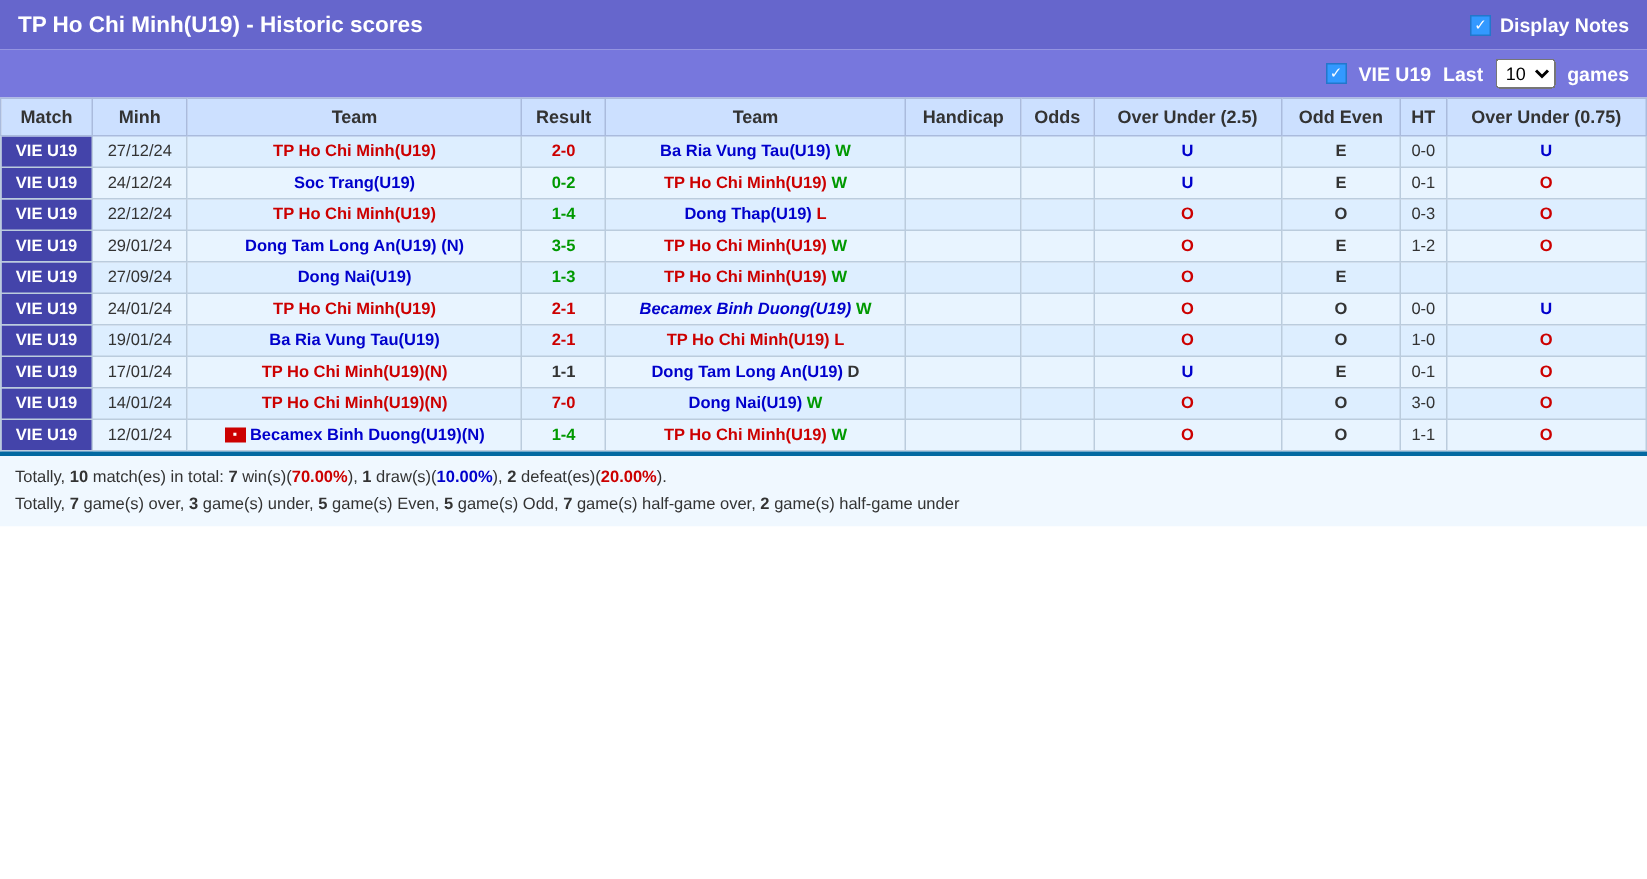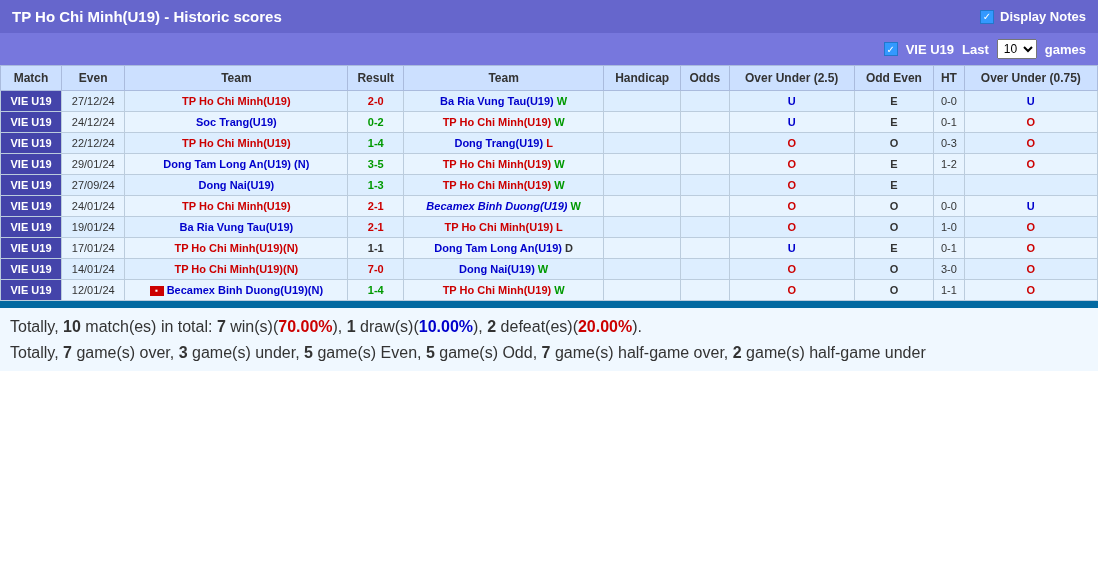--- a/index.html
+++ b/index.html
@@ -66,24 +66,24 @@
     tbody td {
       border: 1px solid #bbccdd;
       padding: 4px 4px;
       text-align: center;
       font-size: 11px;
       color: #333;
     }
 
     .summary-bar {
       padding: 6px 10px;
-      font-size: 16px;
+      font-size: 11px;
       color: #333;
       background: #f0f8ff;
-      border-top: 7px solid #0369a1;
+      border-top: 3px solid #0369a1;
     }
     .summary-bar p { line-height: 1.6; }
     .bold { font-weight: bold; }
     .red { color: #cc0000; font-weight: bold; }
     .blue { color: #0000cc; font-weight: bold; }
   </style>
 </head>
 <body>
 
 <div class="header">
@@ -105,21 +105,21 @@
     <option>20</option>
     <option>All</option>
   </select>
   <span>games</span>
 </div>
 
 <table>
   <thead>
     <tr>
       <th rowspan="2">Match</th>
-      <th rowspan="2">Even</th>
+      <th rowspan="2">Minh</th>
       <th rowspan="2">Team</th>
       <th rowspan="2">Result</th>
       <th rowspan="2">Team</th>
       <th rowspan="2">Handicap</th>
       <th rowspan="2">Odds</th>
       <th rowspan="2">Over Under (2.5)</th>
       <th rowspan="2">Odd Even</th>
       <th rowspan="2">HT</th>
       <th rowspan="2">Over Under (0.75)</th>
     </tr>
@@ -149,21 +149,21 @@
         <td style="font-weight: bold; color: rgb(0, 0, 204);">U</td>
         <td style="font-weight: bold; color: rgb(51, 51, 51);">E</td>
         <td>0-1</td>
         <td style="font-weight: bold; color: rgb(204, 0, 0);">O</td>
       </tr>
       <tr>
         <td style="background: rgb(68, 68, 170); color: white; font-weight: bold; font-size: 11px;">VIE U19</td>
         <td>22/12/24</td>
         <td><span style="color: rgb(204, 0, 0); font-weight: bold;">TP Ho Chi Minh(U19)</span></td>
         <td style="font-weight: bold; color: rgb(0, 153, 0);">1-4</td>
-        <td><span style="color: rgb(0, 0, 204); font-weight: bold;">Dong Trang(U19)</span><span style="font-weight: bold; color: rgb(204, 0, 0);"> L</span></td>
+        <td><span style="color: rgb(0, 0, 204); font-weight: bold;">Dong Thap(U19)</span><span style="font-weight: bold; color: rgb(204, 0, 0);"> L</span></td>
         <td></td>
         <td></td>
         <td style="font-weight: bold; color: rgb(204, 0, 0);">O</td>
         <td style="font-weight: bold; color: rgb(51, 51, 51);">O</td>
         <td>0-3</td>
         <td style="font-weight: bold; color: rgb(204, 0, 0);">O</td>
       </tr>
       <tr>
         <td style="background: rgb(68, 68, 170); color: white; font-weight: bold; font-size: 11px;">VIE U19</td>
         <td>29/01/24</td>

